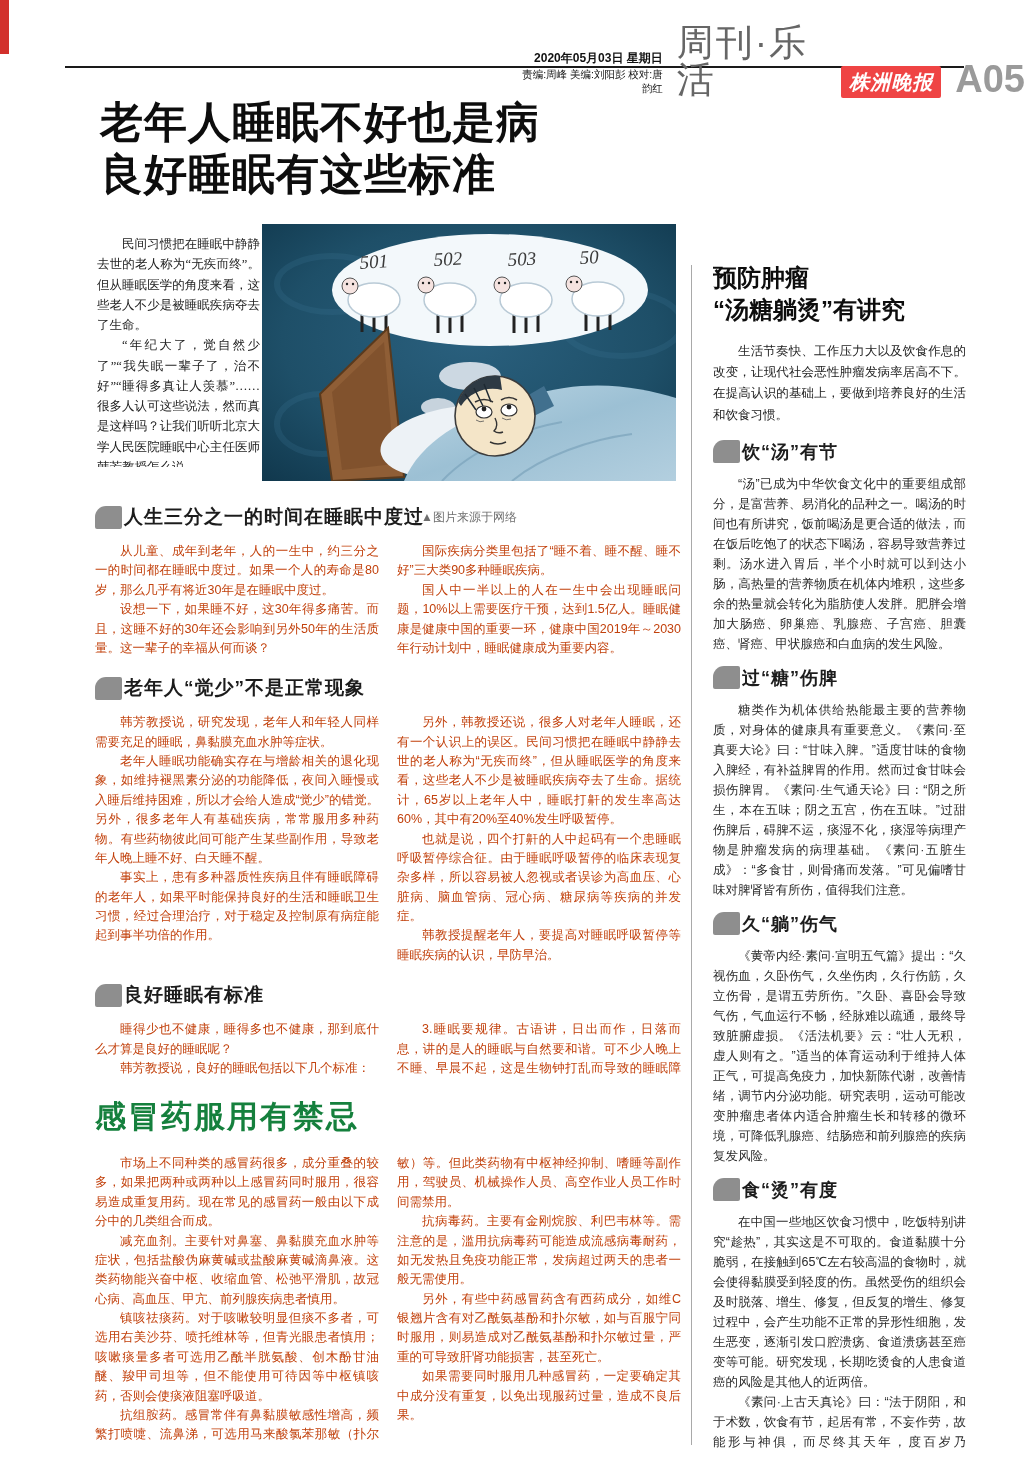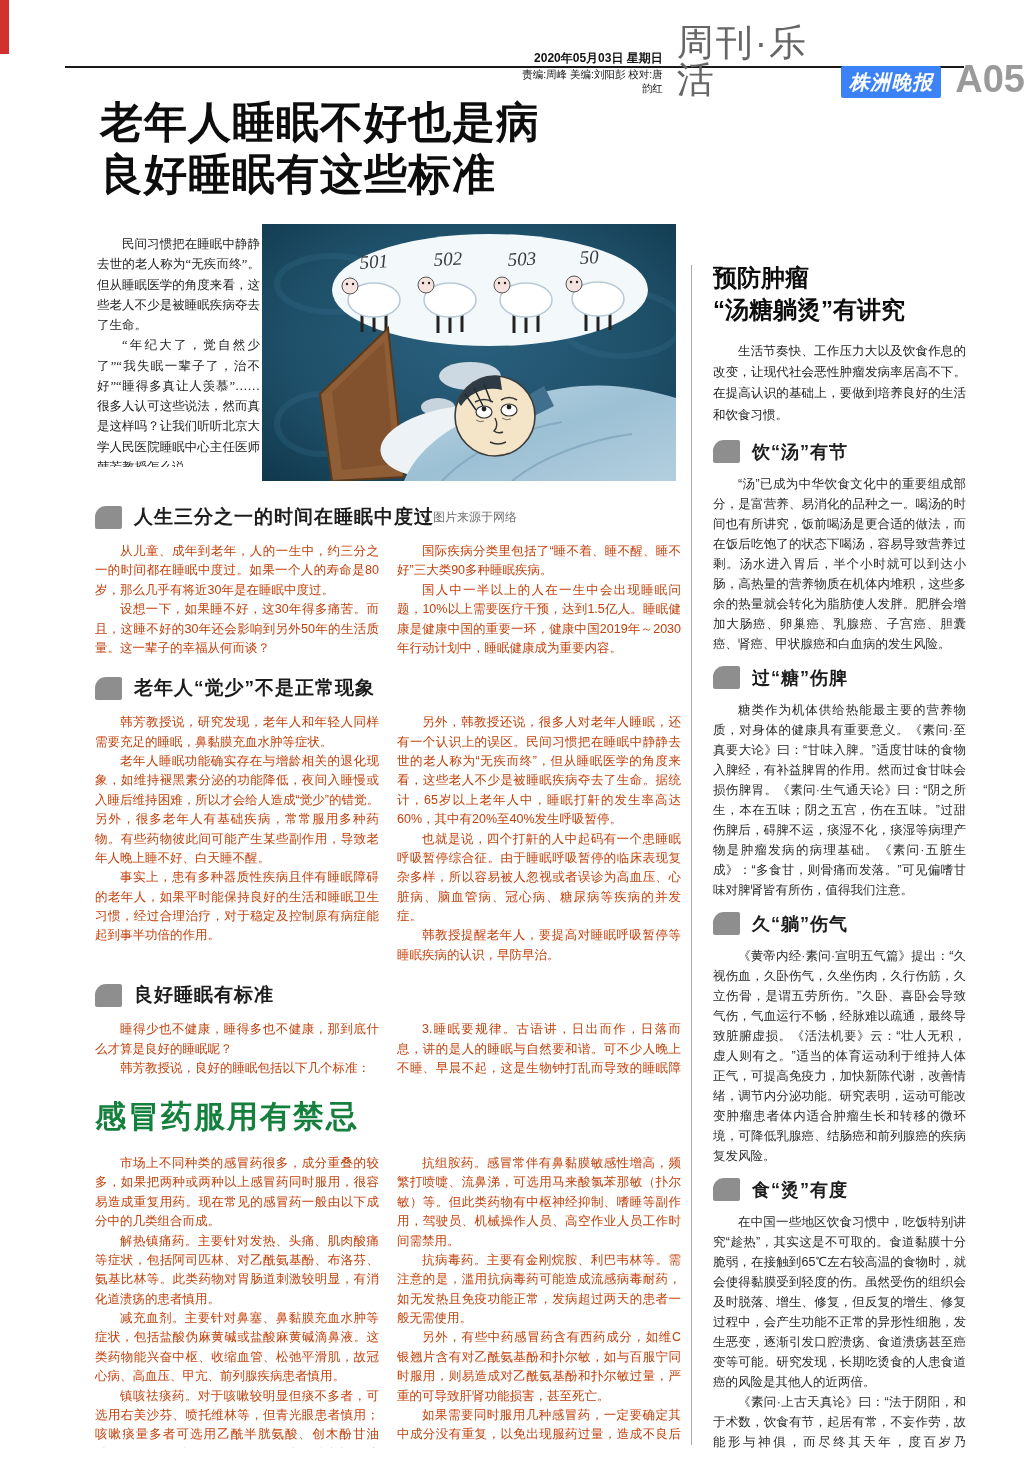--- a/index.html
+++ b/index.html
@@ -8,42 +8,42 @@
 
   
   .corner-mark{position:absolute;left:0;top:0;width:9px;height:54px;background:#d2312c;}
   .header-rule{position:absolute;left:65px;top:66px;width:899px;height:2px;background:#1a1a1a;}
   .header-bar{position:absolute;left:520px;top:24px;width:505px;display:flex;align-items:flex-end;
               justify-content:center;gap:14px;}
   .pub-meta{text-align:right;line-height:1.35;padding-bottom:3px;}
   .pub-date{font-size:12px;font-weight:bold;color:#111;}
   .pub-credits{font-size:10.5px;color:#111;}
   .section-title{font-size:37px;font-weight:normal;color:#666;letter-spacing:2px;line-height:1;}
-  .masthead{background:#3b82f6;color:#fff;font-family:"Liberation Serif",serif;font-style:italic;
+  .masthead{background:#ef4444;color:#fff;font-family:"Liberation Serif",serif;font-style:italic;
             font-weight:bold;font-size:20px;line-height:1;padding:6px 8px;border-radius:2px;
             letter-spacing:1px;white-space:nowrap;}
   .page-no{font-size:38px;color:#9a9a9a;line-height:1;font-weight:bold;}
 
   
   .headline{position:absolute;left:100px;top:96px;width:560px;font-size:43px;line-height:1.22;
             font-weight:900;color:#0d0d0d;letter-spacing:1px;}
 
   
   .intro{position:absolute;left:97px;top:234px;width:163px;height:233px;overflow:hidden;
          font-family:"Liberation Serif",serif;font-size:12.5px;line-height:1.62;color:#222;
          text-align:justify;}
   .intro p{margin:0;text-indent:2em;}
   .illustration{position:absolute;left:262px;top:224px;width:414px;height:257px;}
   .illo-caption{position:absolute;left:262px;top:509px;width:414px;text-align:center;
                 font-size:12px;color:#6e6e6e;}
 
   
   .main-sections{position:absolute;left:95px;top:504px;width:586px;height:575px;overflow:hidden;}
   .section{margin-bottom:17px;}
-  .sec-head{display:flex;align-items:center;gap:12px;margin-bottom:12px;}
+  .sec-head{display:flex;align-items:center;gap:2px;margin-bottom:12px;}
   .bullet{width:27px;height:23px;background:#8e8e8e;border-radius:11px 2px 2px 2px;flex:0 0 auto;}
   .sec-head h2{margin:0;font-size:19px;font-weight:bold;color:#1c1c1c;letter-spacing:1px;}
   .col2{column-count:2;column-gap:18px;}
   .body-text{font-size:12.5px;line-height:1.55;text-align:justify;color:#c2410c;}
   .body-text p{margin:0;text-indent:2em;}
 
   
   .bottom-article{position:absolute;left:95px;top:1096px;width:586px;height:352px;overflow:hidden;}
   .bottom-article h1{margin:0 0 16px;font-size:31px;font-weight:900;color:#15803d;letter-spacing:2px;}
 
@@ -228,21 +228,20 @@
 
       </div>
     </div>
   </div>
 
   <div class="bottom-article">
     <h1>感冒药服用有禁忌</h1>
     <div class="col2 body-text">
       <div>
           <p>市场上不同种类的感冒药很多，成分重叠的较多，如果把两种或两种以上感冒药同时服用，很容易造成重复用药。现在常见的感冒药一般由以下成分中的几类组合而成。</p>
-          <p>解热镇痛药。主要针对发热、头痛、肌肉酸痛等症状，包括阿司匹林、对乙酰氨基酚、布洛芬、氨基比林等。此类药物对胃肠道刺激较明显，有消化道溃疡的患者慎用。</p>
           <p>减充血剂。主要针对鼻塞、鼻黏膜充血水肿等症状，包括盐酸伪麻黄碱或盐酸麻黄碱滴鼻液。这类药物能兴奋中枢、收缩血管、松弛平滑肌，故冠心病、高血压、甲亢、前列腺疾病患者慎用。</p>
           <p>镇咳祛痰药。对于咳嗽较明显但痰不多者，可选用右美沙芬、喷托维林等，但青光眼患者慎用；咳嗽痰量多者可选用乙酰半胱氨酸、创木酚甘油醚、羧甲司坦等，但不能使用可待因等中枢镇咳药，否则会使痰液阻塞呼吸道。</p>
           <p>抗组胺药。感冒常伴有鼻黏膜敏感性增高，频繁打喷嚏、流鼻涕，可选用马来酸氯苯那敏（扑尔敏）等。但此类药物有中枢神经抑制、嗜睡等副作用，驾驶员、机械操作人员、高空作业人员工作时间需禁用。</p>
           <p>抗病毒药。主要有金刚烷胺、利巴韦林等。需注意的是，滥用抗病毒药可能造成流感病毒耐药，如无发热且免疫功能正常，发病超过两天的患者一般无需使用。</p>
           <p>另外，有些中药感冒药含有西药成分，如维C银翘片含有对乙酰氨基酚和扑尔敏，如与百服宁同时服用，则易造成对乙酰氨基酚和扑尔敏过量，严重的可导致肝肾功能损害，甚至死亡。</p>
           <p>如果需要同时服用几种感冒药，一定要确定其中成分没有重复，以免出现服药过量，造成不良后果。</p>
         </div>
 
     </div>
   </div>

